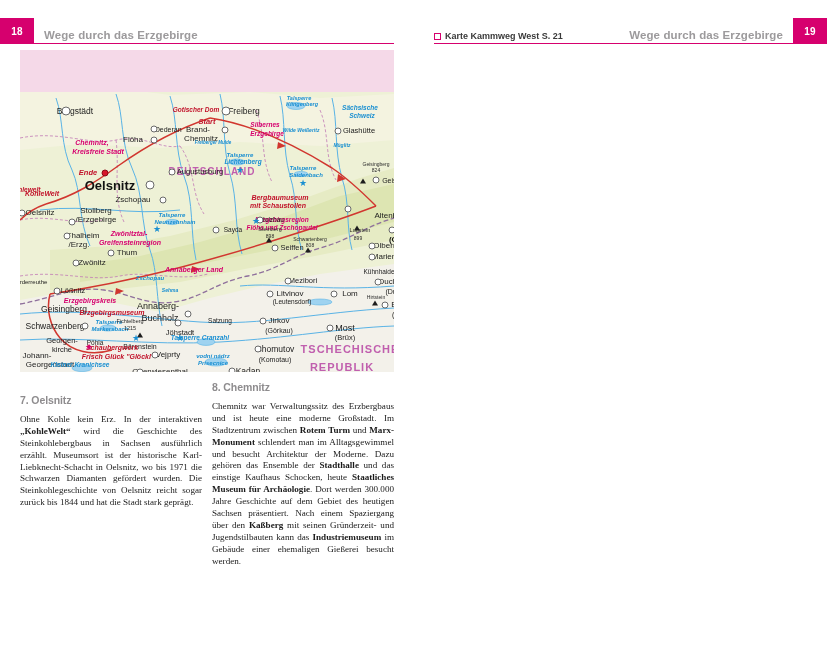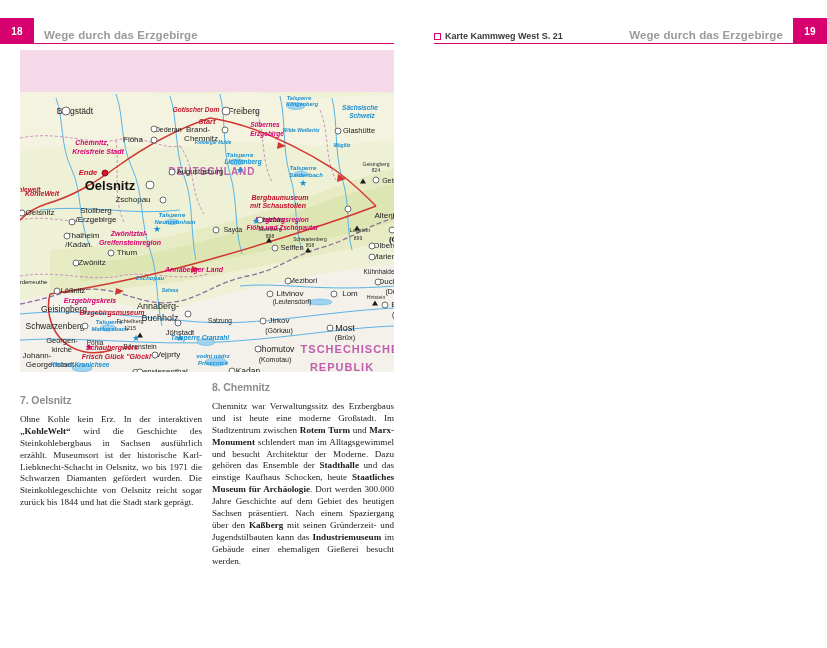--- a/index.html
+++ b/index.html
@@ -388,21 +388,21 @@
           <div class="mlabel m-town" style="left: 213px; top: 180px; font-size: 6.5px;">Sayda</div>
           <div class="mlabel m-peak" style="left: 250px; top: 180px; font-size: 5.5px;">Steinberg</div>
           <div class="mlabel m-peak" style="left: 250px; top: 186px; font-size: 5px;">898</div>
           <div class="mlabel m-peak" style="left: 290px; top: 189px; font-size: 5px;">Schwartenberg</div>
           <div class="mlabel m-peak" style="left: 290px; top: 195px; font-size: 5px;">808</div>
           <div class="mlabel m-peak" style="left: 340px; top: 181px; font-size: 5.5px;">Lugstein</div>
           <div class="mlabel m-peak" style="left: 338px; top: 188px; font-size: 5px;">899</div>
           <div class="mlabel m-region" style="left: 109px; top: 183px; font-size: 7px;">Zwönitztal-</div>
           <div class="mlabel m-region" style="left: 110px; top: 192px; font-size: 7px;">Greifensteinregion</div>
           <div class="mlabel m-town" style="left: 63px; top: 186px; font-size: 8px;">Thalheim</div>
-          <div class="mlabel m-town" style="left: 59px; top: 195px; font-size: 8px;">/Kadan.</div>
+          <div class="mlabel m-town" style="left: 59px; top: 195px; font-size: 8px;">/Erzg.</div>
           <div class="mlabel m-town" style="left: 107px; top: 203px; font-size: 8px;">Thum</div>
           <div class="mlabel m-town" style="left: 72px; top: 213px; font-size: 8px;">Zwönitz</div>
           <div class="mlabel m-town" style="left: 372px; top: 196px; font-size: 8px;">Olbernhau</div>
           <div class="mlabel m-town" style="left: 272px; top: 198px; font-size: 7.5px;">Seiffen</div>
           <div class="mlabel m-city" style="left: 388px; top: 180px; font-size: 9px;">Krupka</div>
           <div class="mlabel m-city" style="left: 388px; top: 190px; font-size: 8px;">(Graupen)</div>
           <div class="mlabel m-town" style="left: 372px; top: 207px; font-size: 8px;">Marienberg</div>
           <div class="mlabel m-region" style="left: 174px; top: 219px; font-size: 7px;">Annaberger Land</div>
           <div class="mlabel m-town" style="left: 53px; top: 241px; font-size: 7.5px;">Lößnitz</div>
           <div class="mlabel m-region" style="left: 70px; top: 250px; font-size: 7px;">Erzgebirgskreis</div>

